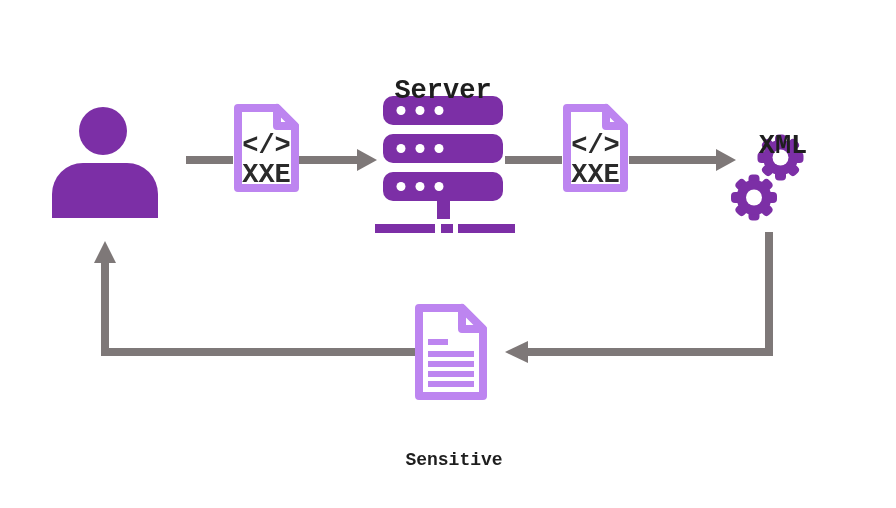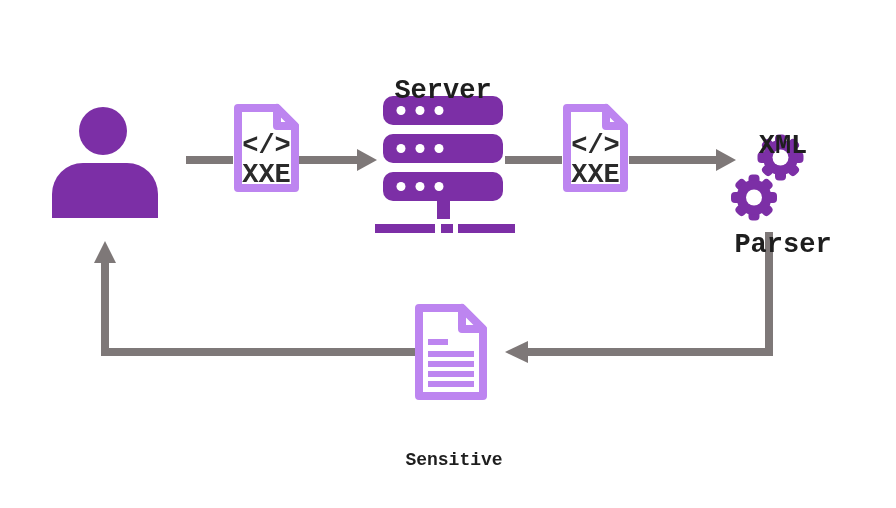--- a/index.html
+++ b/index.html
@@ -131,21 +131,20 @@
       <rect class="fill-light" x="428" y="361" width="46" height="6"></rect>
       <rect class="fill-light" x="428" y="371" width="46" height="6"></rect>
       <rect class="fill-light" x="428" y="381" width="46" height="6"></rect>
     </g>
   </svg>
 
   <div class="label node-label" style="left:363px;top:68px;width:160px;margin-top:7px;">Server</div>
 
   <div class="label node-label" style="left:703px;top:64px;width:160px;">
     <div>XML</div>
-    <div>Parser</div>
   </div>
 
   <div class="doc-text" style="left:234px;top:116px;width:65px;height:74px;">
     <div>&lt;/&gt;</div>
     <div>XXE</div>
   </div>
 
   <div class="doc-text" style="left:563px;top:116px;width:65px;height:74px;">
     <div>&lt;/&gt;</div>
     <div>XXE</div>

